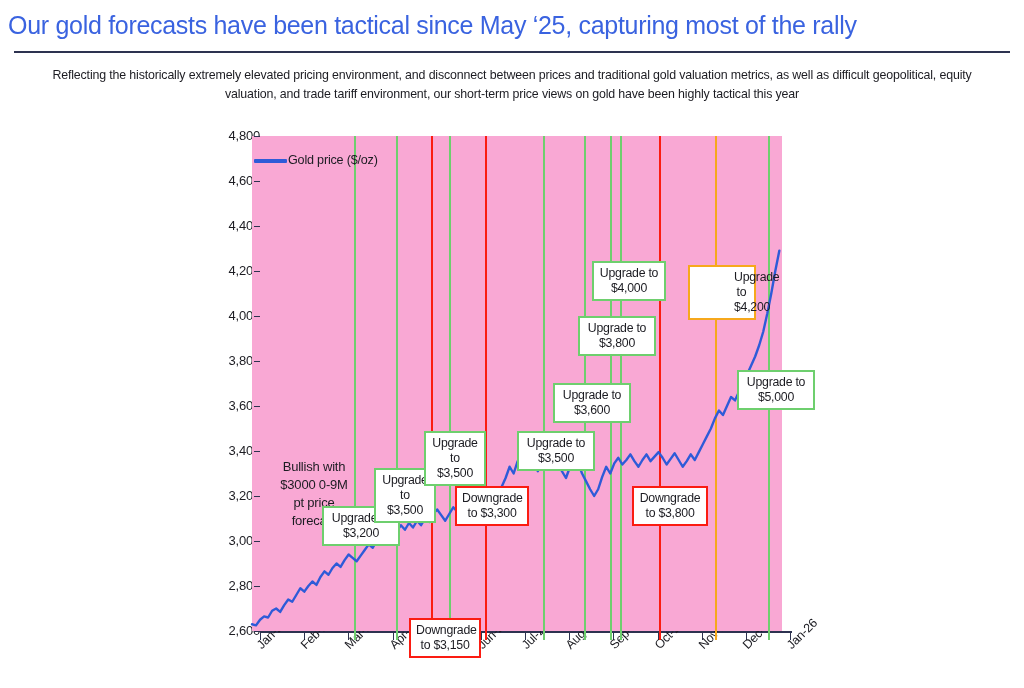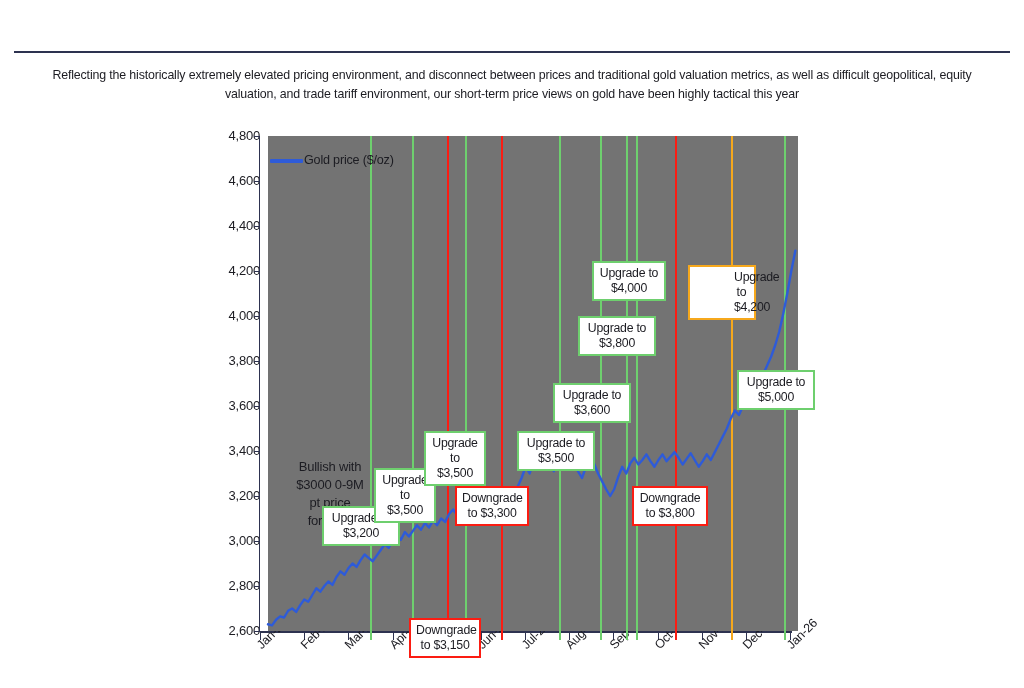--- a/index.html
+++ b/index.html
@@ -24,22 +24,22 @@
     position:absolute;left:52px;top:66px;width:920px;
     text-align:center;color:#1c1c22;
     font-size:12.4px;line-height:19px;letter-spacing:-0.15px;
   }
 
   
   .chart{
     position:absolute;left:0;top:118px;width:1024px;height:570px;
   }
   .plot{
-    position:absolute;left:268px;top:18px;width:530px;height:495px;
-    background:#737373;
+    position:absolute;left:252px;top:18px;width:530px;height:495px;
+    background:#f9a8d4;
   }
   .axis-line{
     position:absolute;left:260px;top:513px;width:532px;height:2px;
     background:#2d3250;
   }
   .axis-line-y{
     position:absolute;left:259px;top:18px;width:1px;height:495px;
     background:#2d3250;
   }
 
@@ -93,20 +93,21 @@
   .note{
     position:absolute;font-size:13px;line-height:18px;color:#1c1c22;
     text-align:center;white-space:pre-line;letter-spacing:-0.2px;
   }
 </style>
 </head>
 <body>
 
 <div id="root">
 
+  <div class="title">Our gold forecasts have been tactical since May ‘25, capturing most of the rally</div>
   <div class="title-rule"></div>
   <div class="subtitle">Reflecting the historically extremely elevated pricing environment, and disconnect between prices and traditional gold valuation metrics, as well as difficult geopolitical, equity valuation, and trade tariff environment, our short-term price views on gold have been highly tactical this year</div>
 
   <div class="chart">
 
     <div class="ywrap" id="y-axis">
         <div class="ylab" style="top: 495px;">2,600</div>
         <div class="ylab" style="top: 450px;">2,800</div>
         <div class="ylab" style="top: 405px;">3,000</div>
         <div class="ylab" style="top: 360px;">3,200</div>

